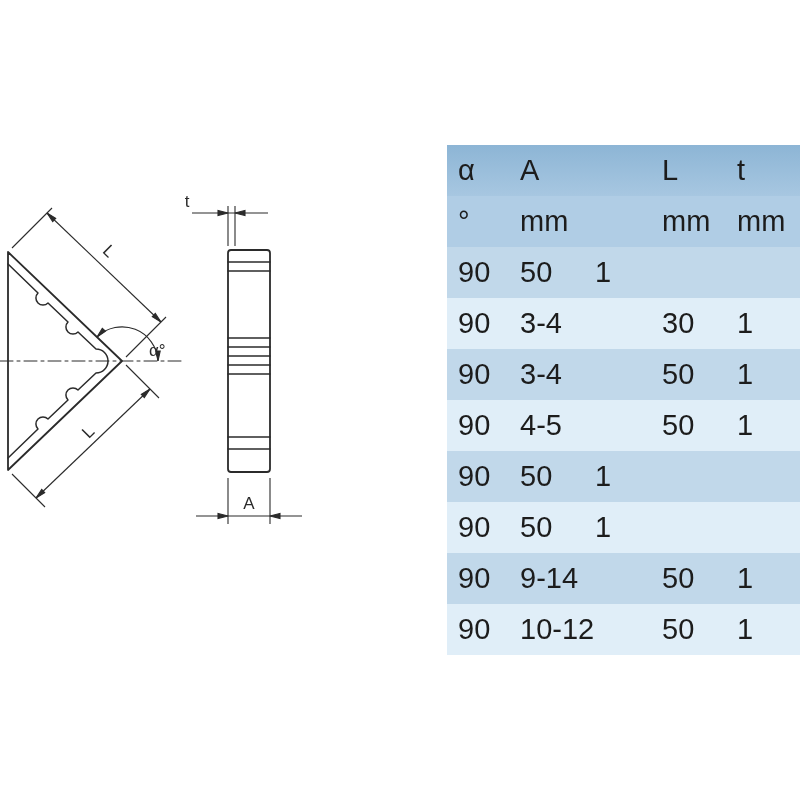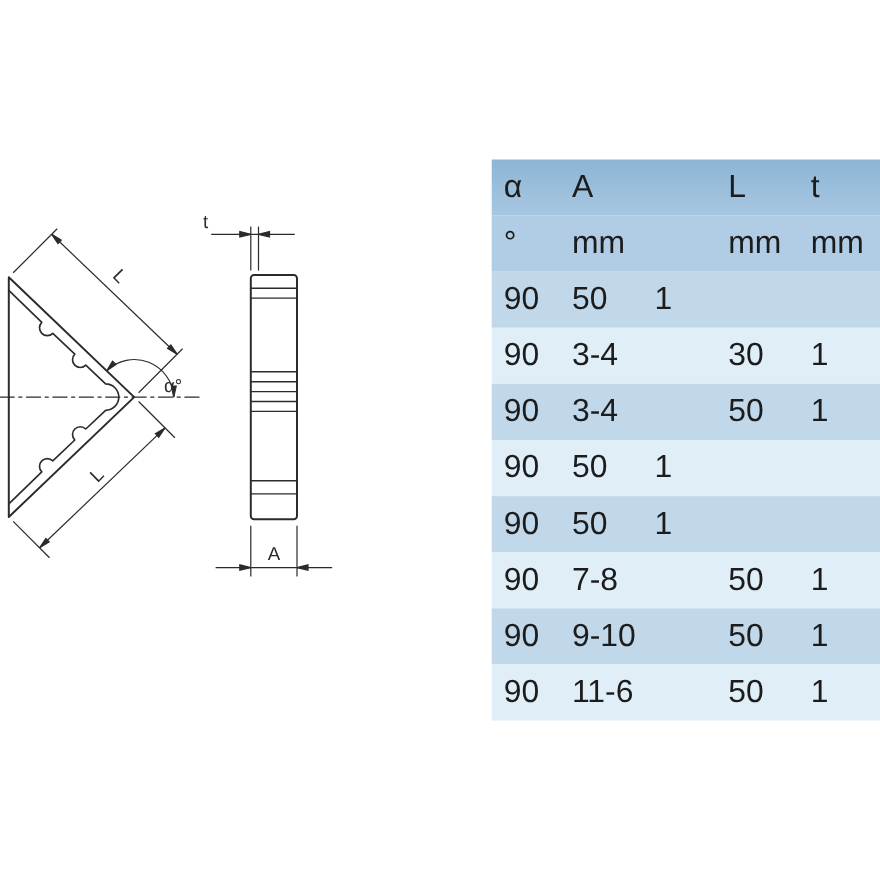--- a/index.html
+++ b/index.html
@@ -132,39 +132,39 @@
     <div class="c3">1</div>
   </div>
   <div class="trow row-dark">
     <div class="c0">90</div>
     <div class="c1">3-4</div>
     <div class="c2">50</div>
     <div class="c3">1</div>
   </div>
   <div class="trow row-light">
     <div class="c0">90</div>
+    <div class="c1">4-5</div>
     <div class="c2">50</div>
     <div class="c3">1</div>
   </div>
   <div class="trow row-dark">
     <div class="c0">90</div>
     <div class="c2">50</div>
     <div class="c3">1</div>
   </div>
   <div class="trow row-light">
     <div class="c0">90</div>
-    <div class="c1">7-8</div>
     <div class="c2">50</div>
     <div class="c3">1</div>
   </div>
   <div class="trow row-dark">
     <div class="c0">90</div>
-    <div class="c1">9-10</div>
+    <div class="c1">9-14</div>
     <div class="c2">50</div>
     <div class="c3">1</div>
   </div>
   <div class="trow row-light">
     <div class="c0">90</div>
-    <div class="c1">11-6</div>
+    <div class="c1">10-12</div>
     <div class="c2">50</div>
     <div class="c3">1</div>
   </div>
 </div>
 
 </body></html>

